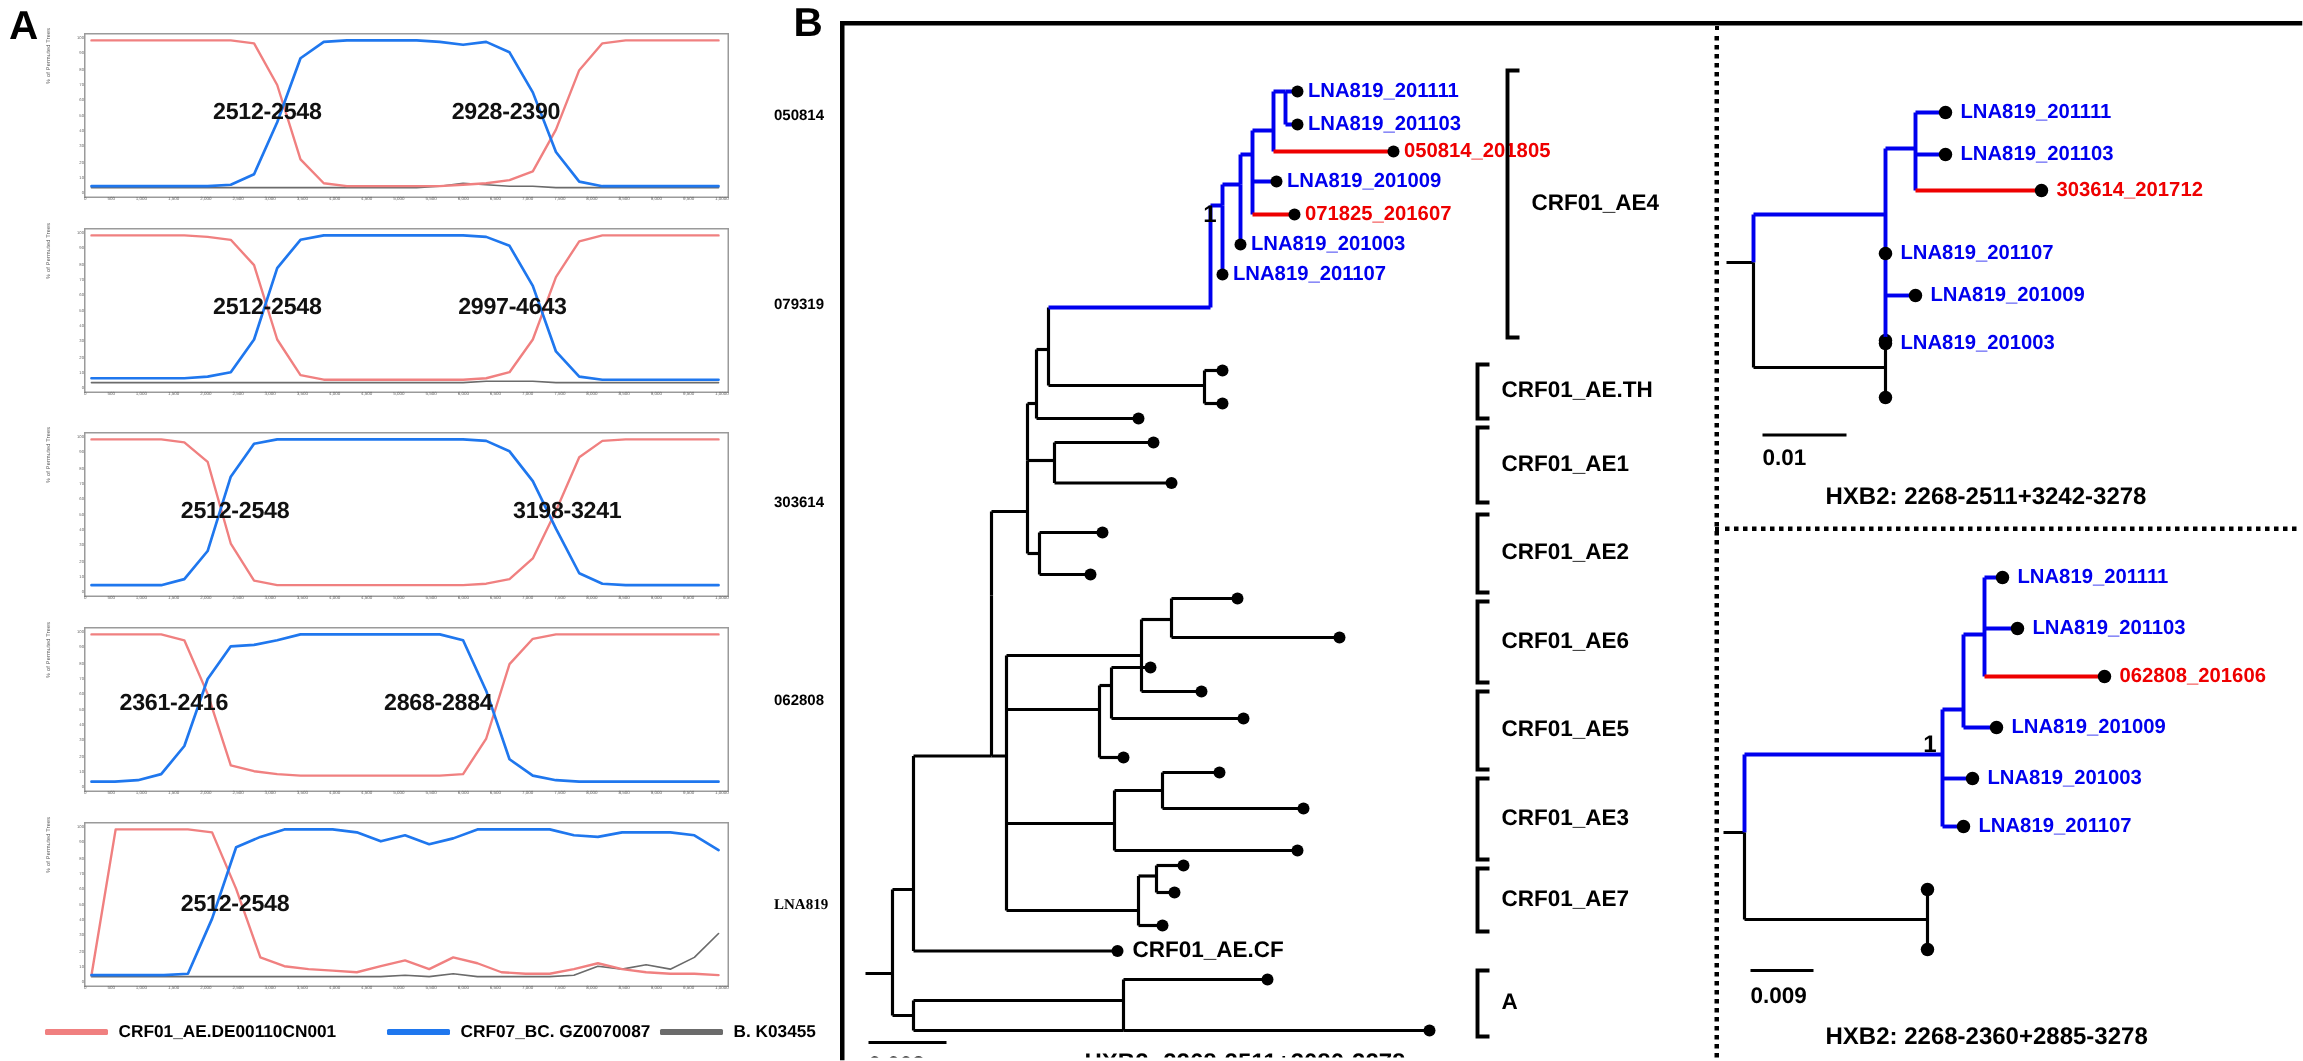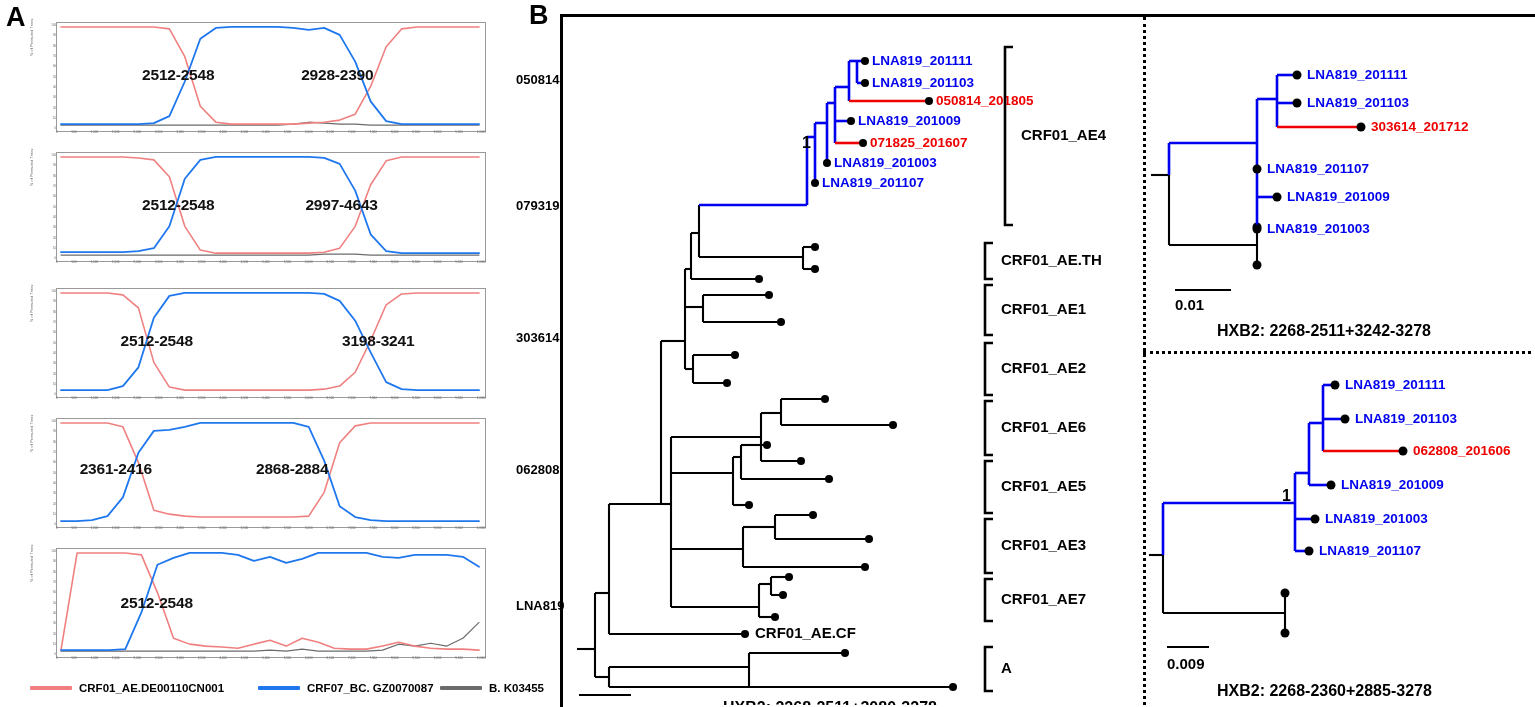--- a/index.html
+++ b/index.html
@@ -22,21 +22,21 @@
            white-space:nowrap;color:#555;letter-spacing:.2px;}
   .bs-yticks{position:absolute;left:8px;top:2px;width:14px;height:106px;
              display:flex;flex-direction:column;justify-content:space-between;
              align-items:flex-end;}
   .bs-yticks span{font-size:2.8px;color:#666;line-height:1;}
   .bs-xticks{position:absolute;left:22px;top:109px;width:430px;height:9px;
              display:flex;justify-content:space-between;}
   .bs-xticks span{font-size:3px;color:#666;line-height:1;}
   .bp-label{position:absolute;font-size:15.5px;font-weight:bold;color:#111;
             white-space:nowrap;letter-spacing:-.2px;}
-  .sample-name{position:absolute;font-size:13px;font-weight:bold;color:#000;
+  .sample-name{position:absolute;font-size:10px;font-weight:bold;color:#000;
                white-space:nowrap;}
 
   
   #legendA{position:absolute;left:20px;top:678px;width:500px;height:22px;text-align:center;}
   .lg-item{position:absolute;display:flex;align-items:center;gap:7px;}
   .lg-swatch{display:inline-block;width:42px;height:4px;border-radius:1px;}
   .lg-text{font-size:11.5px;font-weight:bold;color:#000;white-space:nowrap;}
 
   
   #panelB{position:absolute;left:560px;top:14px;width:975px;height:693px;
@@ -596,14 +596,14 @@
       <path class="br" d="M22,292 H64" stroke-width="3"></path>
       <text class="scaletxt" x="22" y="310">0.009</text>
       <text class="regiontxt" x="72" y="337">HXB2: 2268-2360+2885-3278</text>
     </svg>
 
   </div>
 <div class="sample-name" style="left: 516px; top: 72px;">050814</div>
     <div class="sample-name" style="left: 516px; top: 198px;">079319</div>
     <div class="sample-name" style="left: 516px; top: 330px;">303614</div>
     <div class="sample-name" style="left: 516px; top: 462px;">062808</div>
-    <div class="sample-name" style="left: 516px; top: 598px;">LNA819</div>
+    <div class="sample-name" style="left: 516px; top: 598px; font-family: Liberation Serif, serif;">LNA819</div>
   </div>
 
 </body></html>

